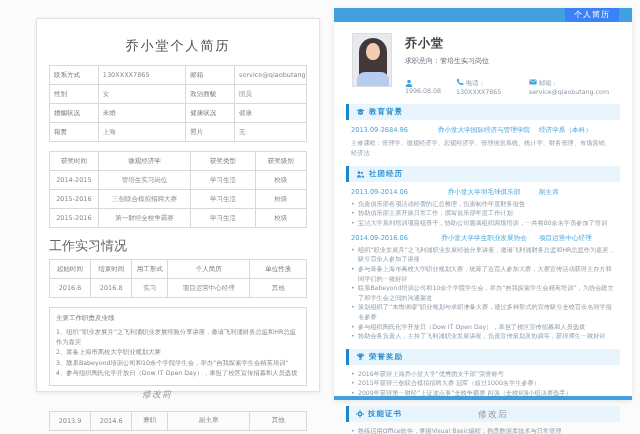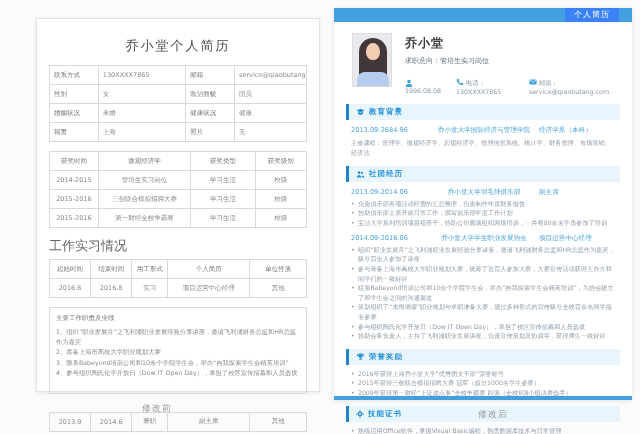--- a/index.html
+++ b/index.html
@@ -11,24 +11,24 @@
   .page { position:absolute; background:#fff; }
   .left-page { left:36px; top:18px; width:284px; height:374px; border:1px solid #e2e2e2;
                box-shadow:0 1px 4px rgba(0,0,0,.08); padding:10px 12px; }
   .l-title { text-align:center; font-size:13px; color:#4a4a4a; letter-spacing:2px; margin:8px 0 10px; }
   table.ltab { width:100%; border-collapse:collapse; table-layout:fixed; margin-bottom:9px; }
   table.ltab td, table.ltab th { border:1px solid #d9d9d9; font-size:6.5px; font-weight:normal;
                color:#8a8a8a; padding:4.5px 4px; text-align:left; overflow:hidden; white-space:nowrap; }
   table.ltab td.lab, table.ltab th { color:#777; text-align:left;margin-top:48px; }
   table.award td, table.award th { text-align:center; }
   .l-sec { font-size:13px; color:#666; margin:4px 0 4px; }
-  .dutybox { border:1px solid #d9d9d9; font-size:6.3px; color:#8a8a8a; padding:5px 6px 14px; margin-bottom:18px; line-height:1.65; }
+  .dutybox { border:1px solid #d9d9d9; font-size:6.3px; color:#8a8a8a; padding:5px 6px 6px; margin-bottom:25px; line-height:1.65; }
   .dutybox .dtitle { color:#777; margin-bottom:3px; font-size:6.5px; }
   .caption { position:absolute; font-size:9px; color:#9a9a9a; letter-spacing:1px; }
-  .cap-left { left:142px; top:402px; }
+  .cap-left { left:142px; top:388px;font-style:italic; }
   .cap-right { left:478px; top:408px; }
 
   
   .right-page { left:334px; top:8px; width:298px; height:392px; box-shadow:0 1px 5px rgba(0,0,0,.10); }
   .topbar { height:14px; background:#42a0e1; position:relative; }
   .topbar .tag { position:absolute; right:13px; top:0; height:14px; line-height:14px; background:#3b82f6;
                  color:#fff; font-size:8px; padding:0 9px; letter-spacing:1px; }
   .bottombar { position:absolute; left:0; right:0; bottom:0; height:4px; background:#42a0e1; }
   .r-header { display:flex; padding:11px 18px 4px; }
   .photo { width:40px; height:54px; background:#e9eaee; border:1px solid #ddd; position:relative; overflow:hidden; flex:none; }

